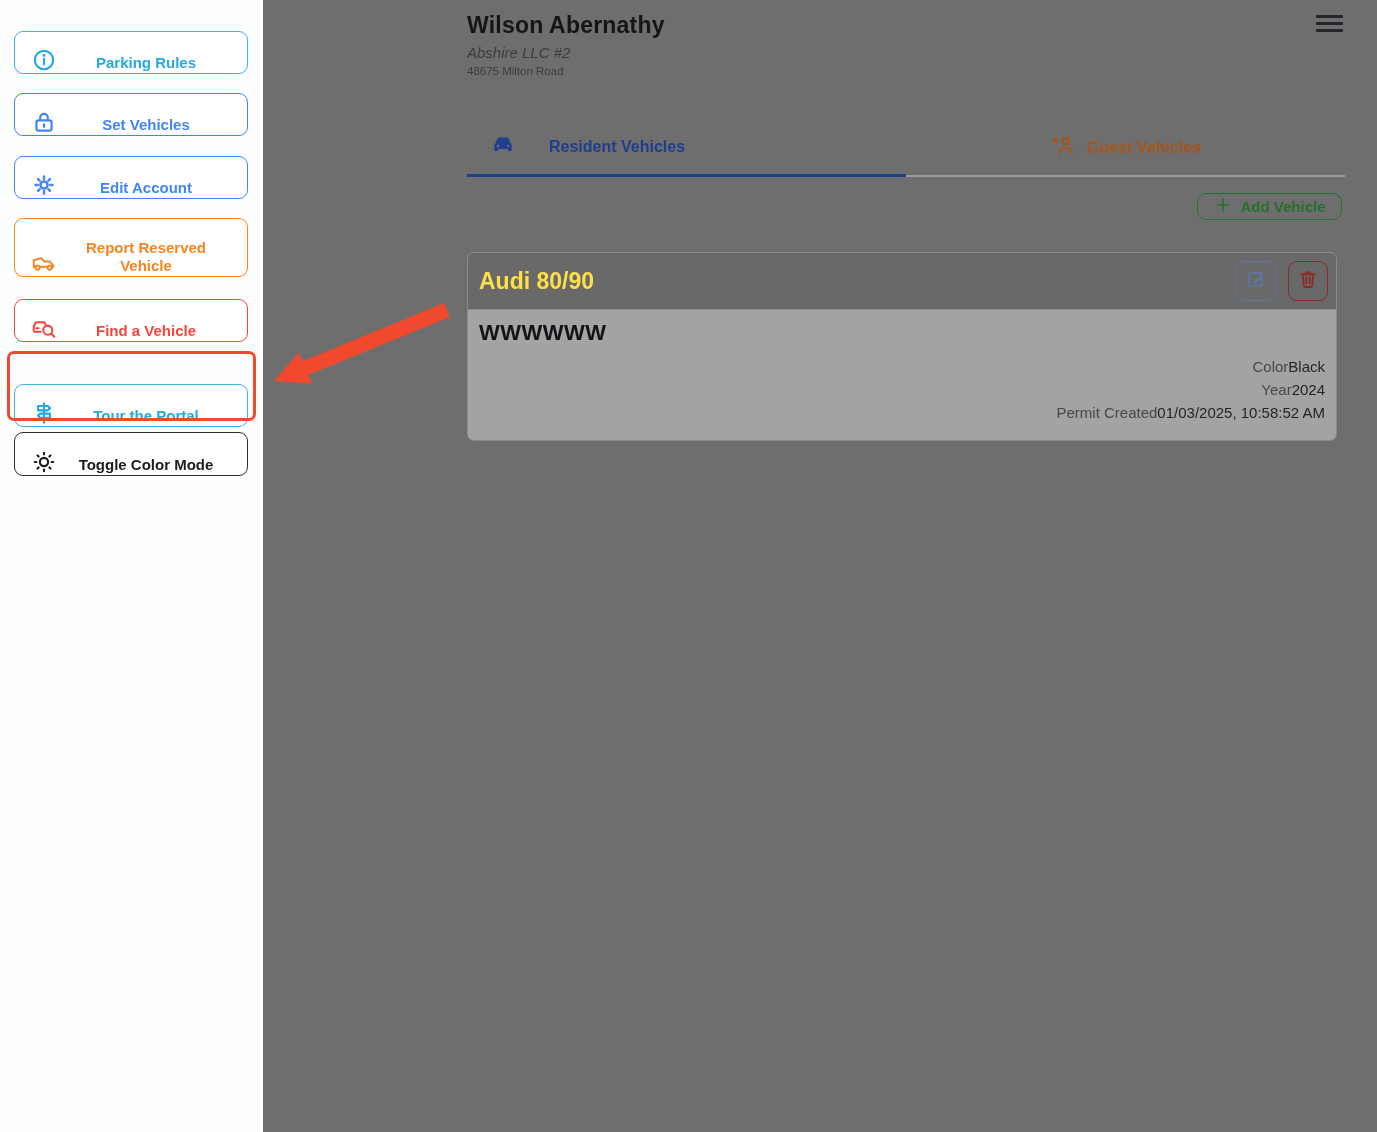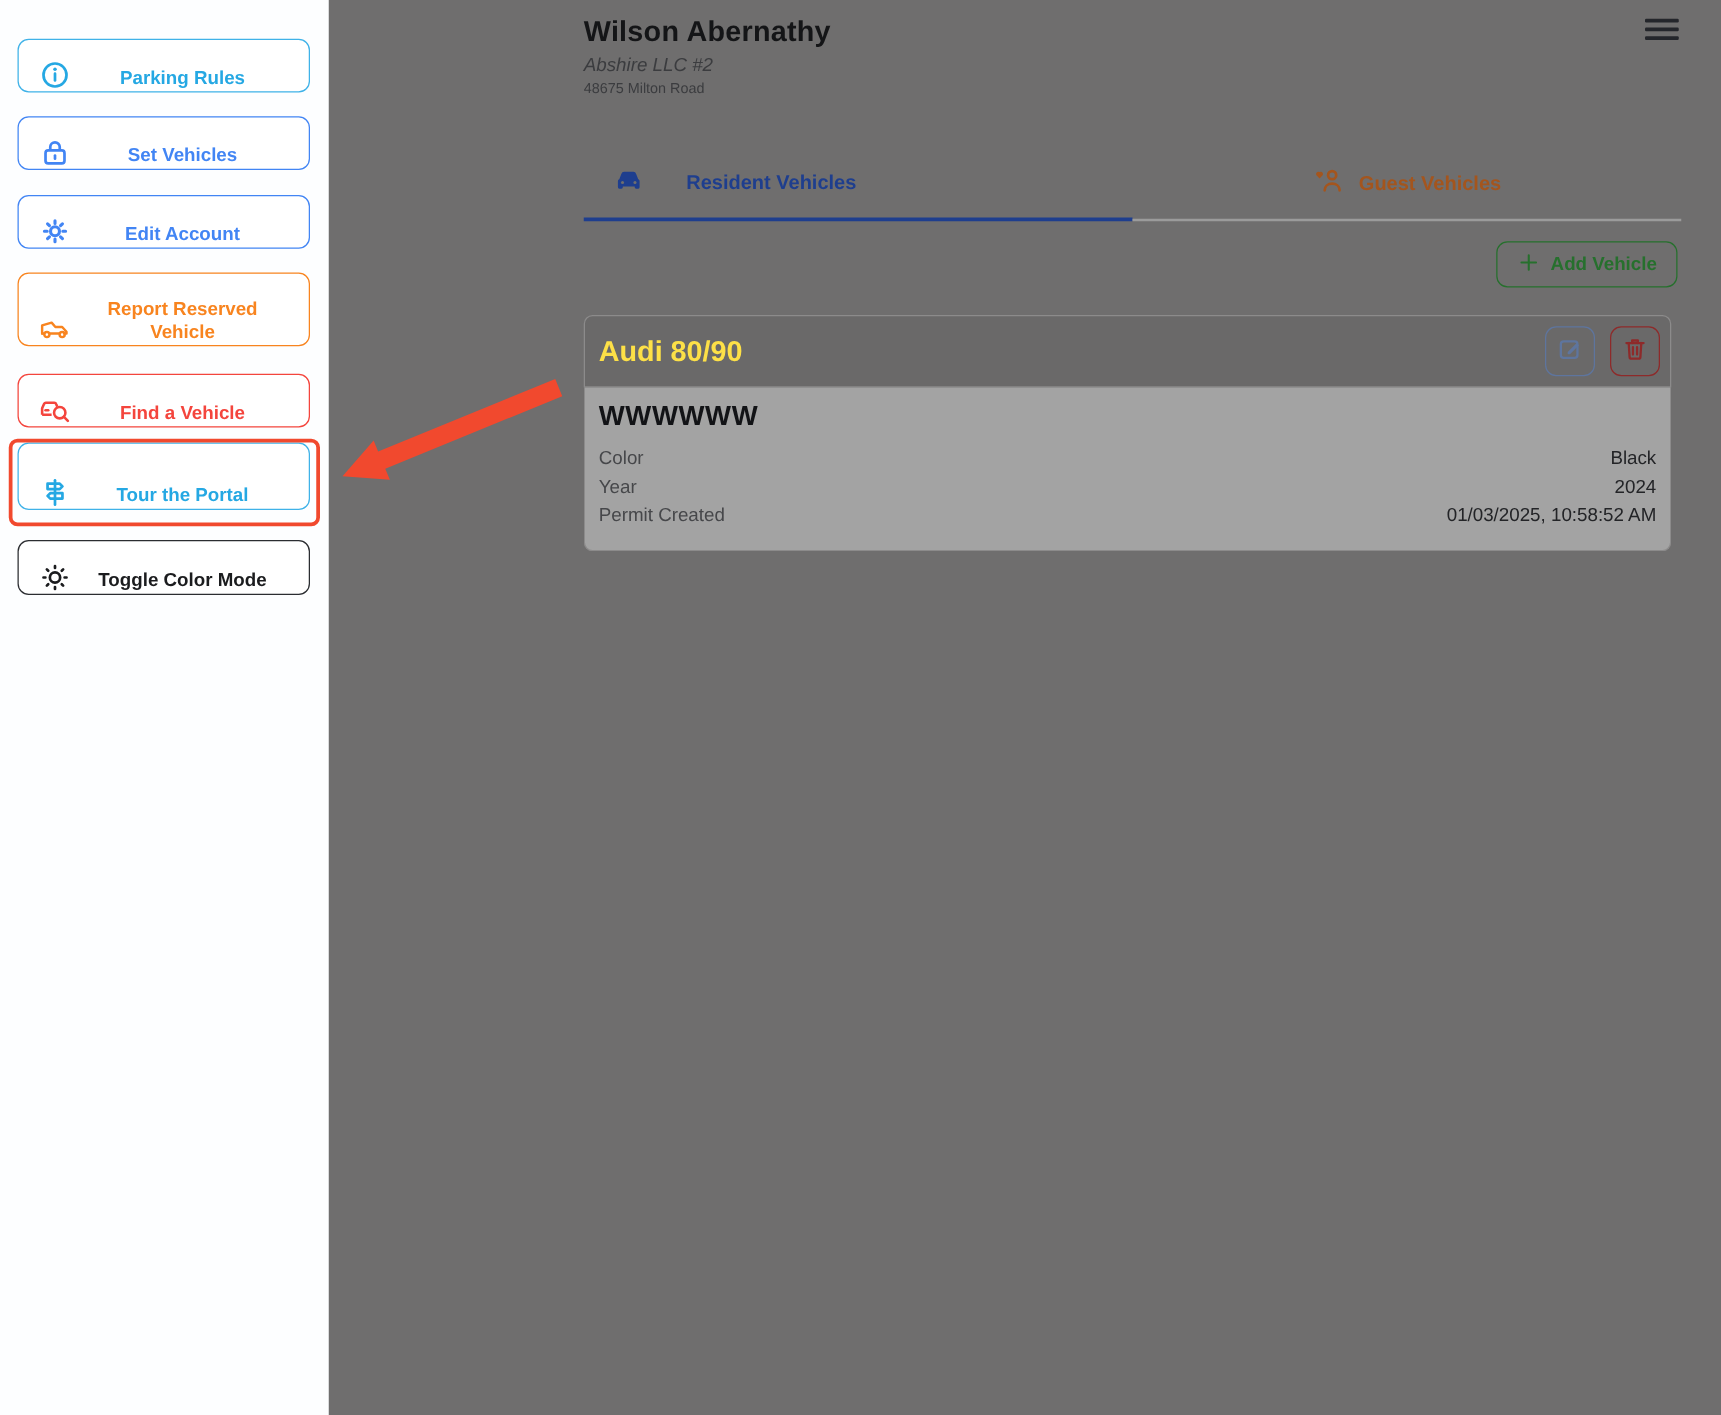--- a/index.html
+++ b/index.html
@@ -70,21 +70,21 @@
   .tab-resident {
     width: 439px; padding-left: 23px;
     color:#1e3e8e; border-bottom: 3px solid #1e3e8e; gap: 33px;
   }
   .tab-guest {
     width: 439px; justify-content:center;
     color:#a4551d; border-bottom: 2px solid #9b9b9b;
   }
 
   .add-vehicle {
-    position:absolute; left:934px; top:193px; width:145px; height:37px;
+    position:absolute; left:934px; top:193px; width:145px; height:27px;
     border:1px solid #26702d; border-radius:9px;
     color:#26702d; font-weight:bold; font-size:15px;
     display:flex; align-items:center; justify-content:center; gap:7px;
     cursor:pointer;
   }
   .add-vehicle svg { width:20px; height:20px; }
 
   .vcard { position:absolute; left:204px; top:252px; width:870px; }
   .vcard-header {
     height:58px; background:#6a6969;
@@ -100,21 +100,21 @@
   .icon-btn svg { width:22px; height:22px; }
   .edit-btn { color:#5e759e; border-color:#5e759e; margin-right:12px; }
   .delete-btn { color:#8e2a2a; border-color:#8e2a2a; }
   .vcard-body {
     background:#a3a3a3;
     border:1px solid #8c8b8b; border-top:none;
     border-radius:0 0 7px 7px;
     padding:10px 11px 16px 11px;
   }
   .plate { font-size:22px; font-weight:bold; color:#121316; margin-bottom:9px; letter-spacing:.5px; }
-  .detail-row { display:flex; justify-content:space-between; font-size:15px; line-height:23px; }
+  .detail-row { display:flex; justify-content:flex-end; font-size:15px; line-height:23px; }
   .detail-row .dlabel { color:#46474a; }
   .detail-row .dvalue { color:#232427; }
 </style>
 </head>
 <body>
 
 <div class="main">
 
   <div class="profile">
     <div class="name">Wilson Abernathy</div>
@@ -252,21 +252,21 @@
         <path d="M2.5 15.5v-4.8l1.4-3.1a1.5 1.5 0 0 1 1.4-.9h6.2a1.5 1.5 0 0 1 1.4 1l.8 1.8"></path>
         <path d="M2.5 15.5h7"></path>
         <path d="M5 12.2h2" stroke-linecap="round"></path>
         <circle cx="15.5" cy="14" r="4.2"></circle>
         <path d="M18.6 17.1 21.5 20" stroke-linecap="round"></path>
       </svg>
     </span>
     <span class="lbl">Find a Vehicle</span>
   </div>
 
-  <div class="sbtn c-sky" style="top:354px; height:54px;">
+  <div class="sbtn c-sky" style="top:384px; height:43px;">
     <span class="icn">
       <svg viewBox="0 0 24 24" fill="none" stroke="currentColor" stroke-width="2" stroke-linejoin="round">
         <path d="M12 3v18" stroke-linecap="round"></path>
         <path d="M6.5 5.5h9l2 2-2 2h-9z"></path>
         <path d="M17.5 12.5h-9l-2 2 2 2h9z"></path>
       </svg>
     </span>
     <span class="lbl">Tour the Portal</span>
   </div>
 

